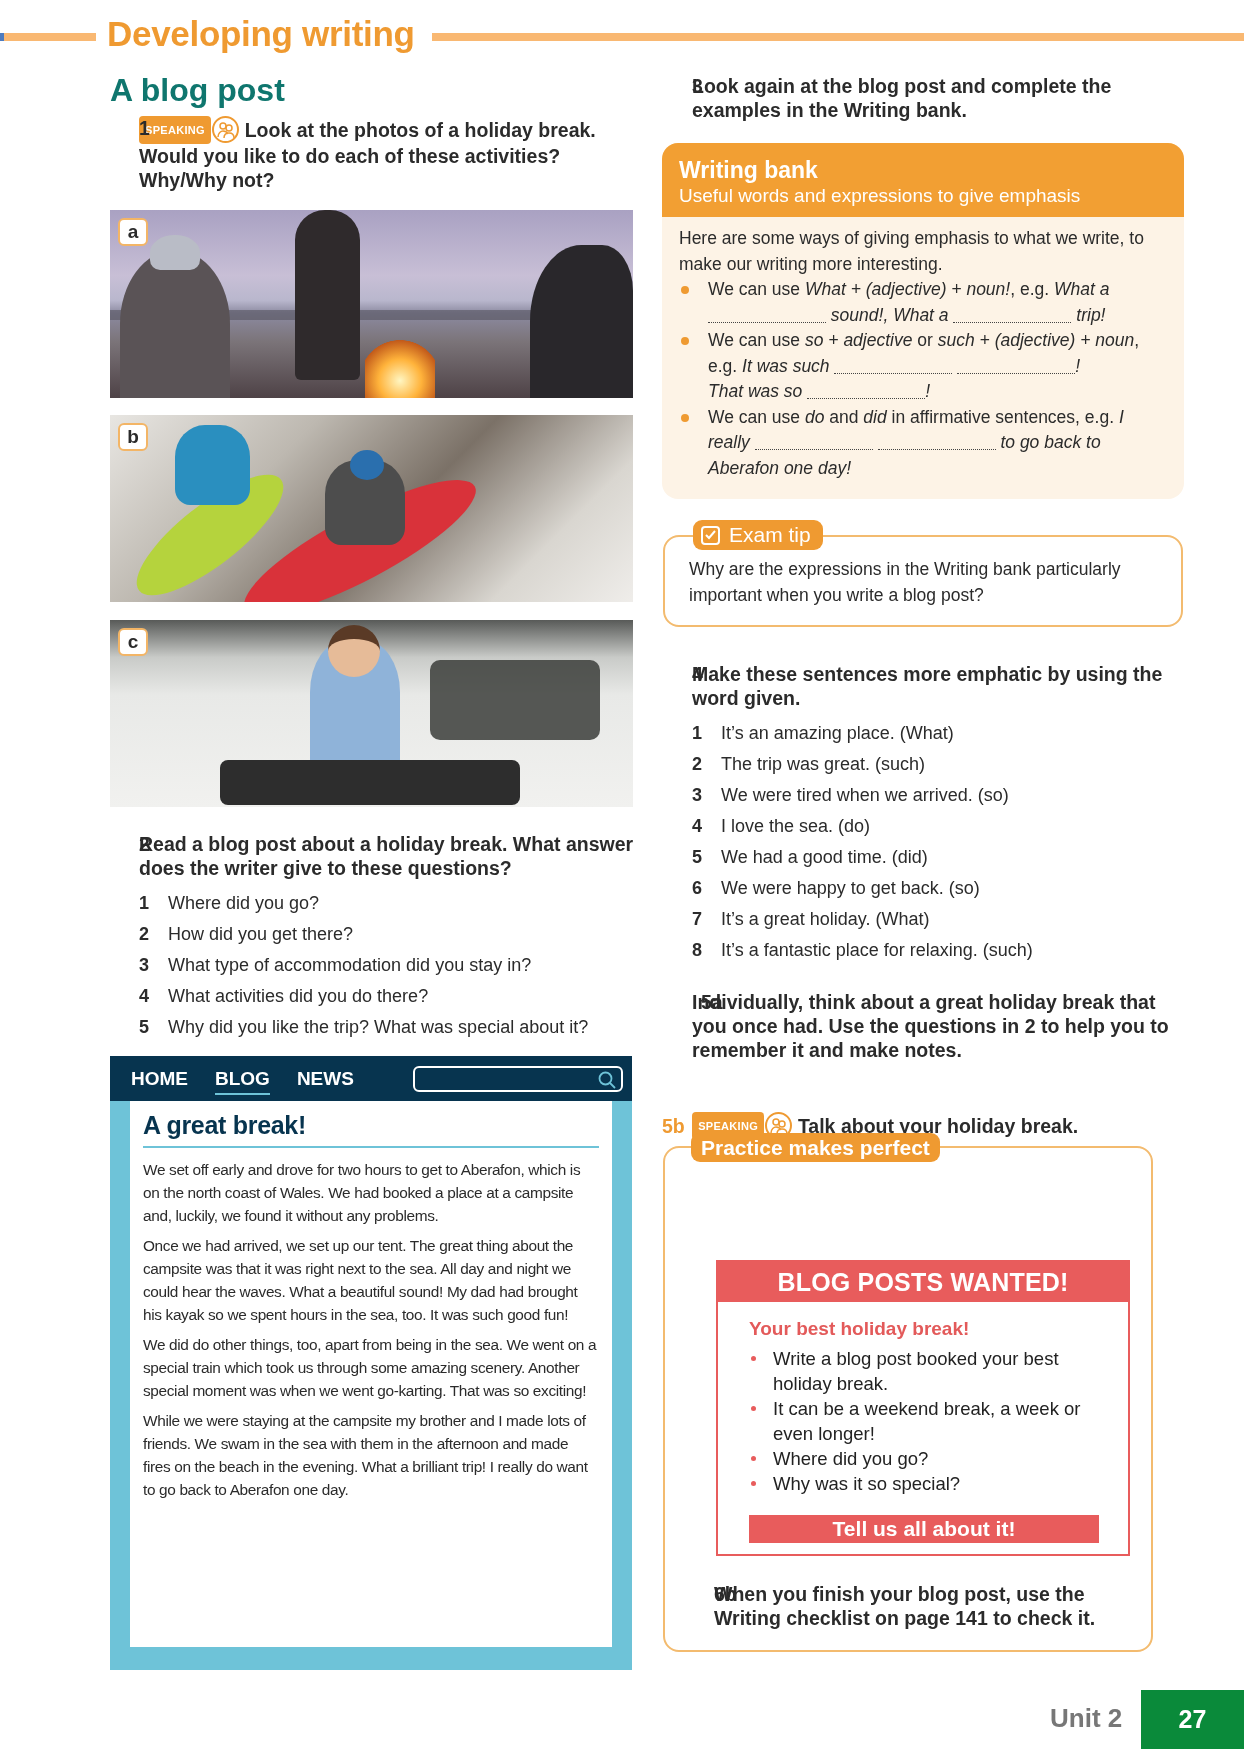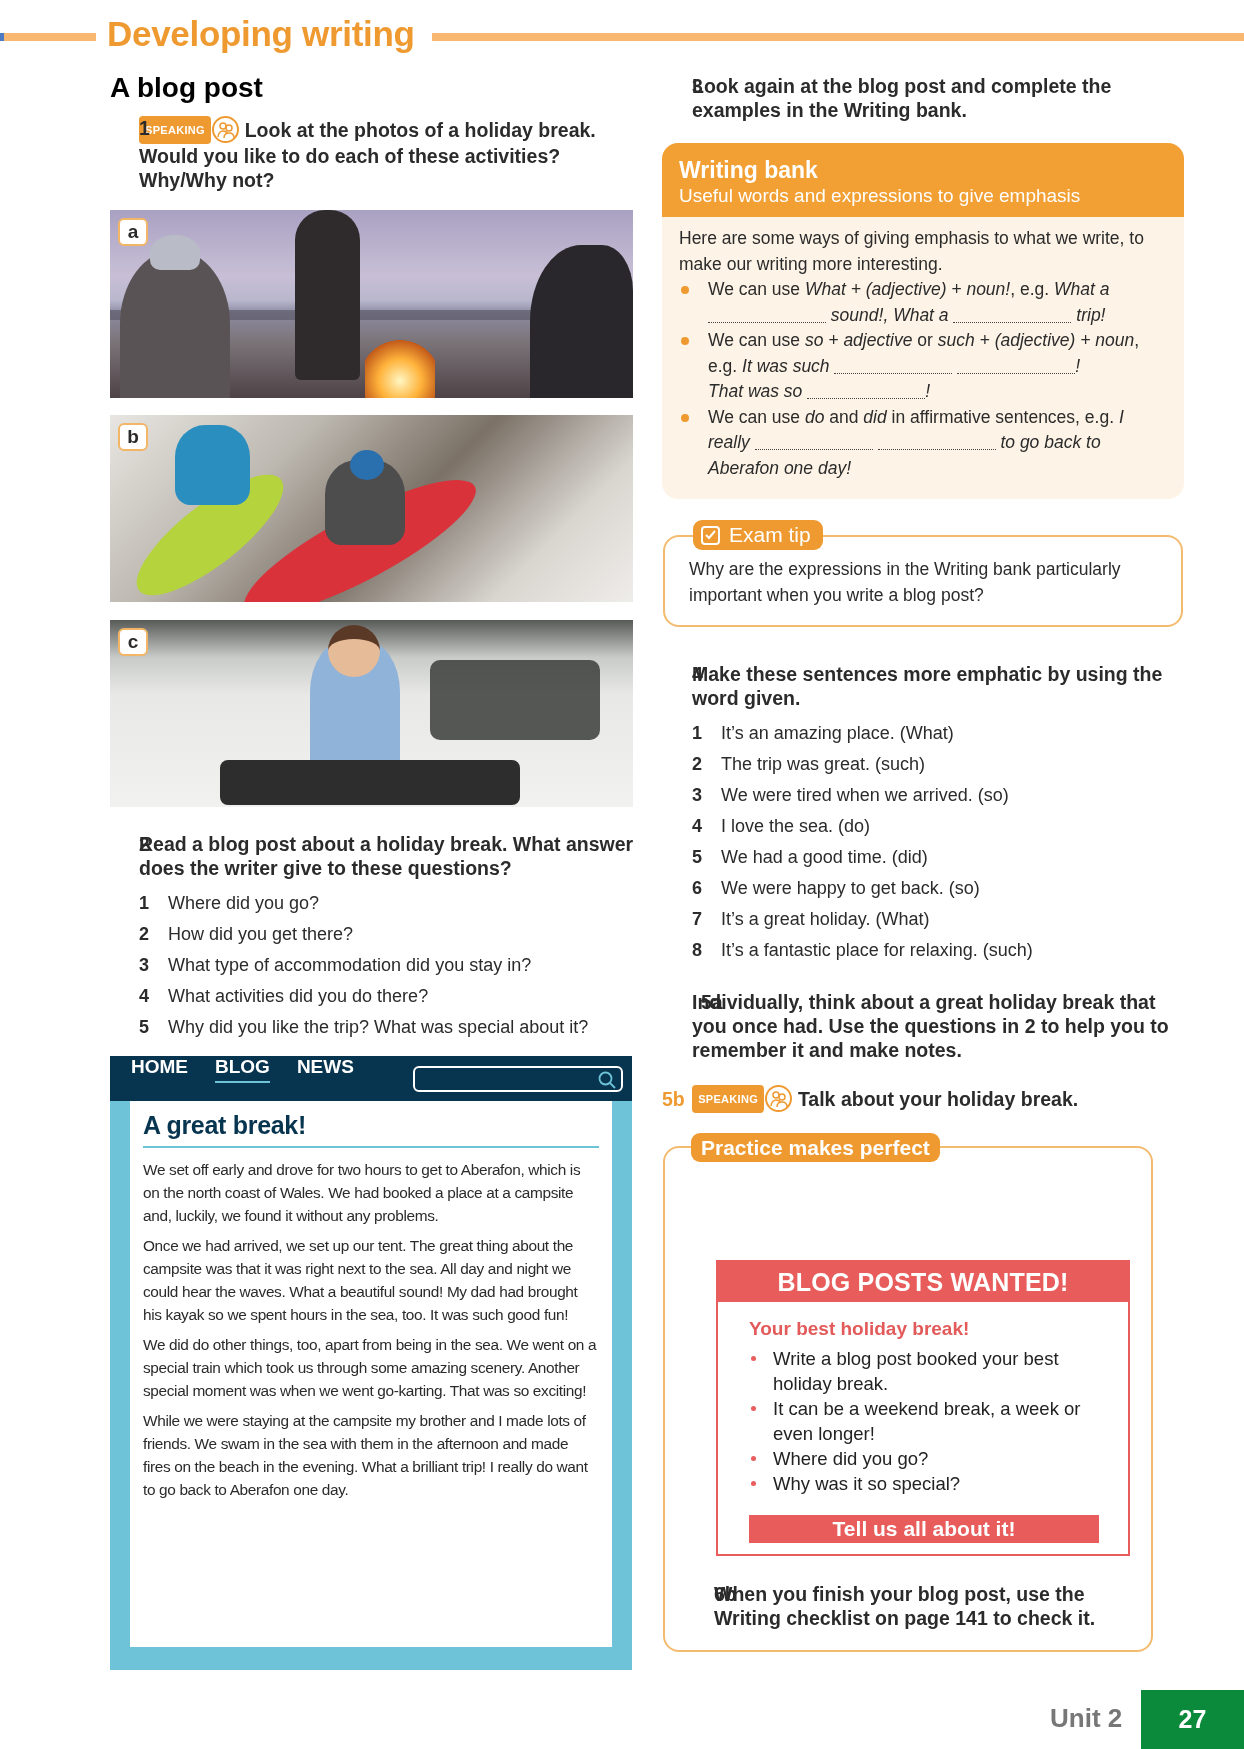--- a/index.html
+++ b/index.html
@@ -5,21 +5,21 @@
   * { box-sizing: border-box; margin: 0; padding: 0; }
   html, body { width: 1244px; height: 1749px; background: #ffffff; overflow: hidden; }
   body { position: relative; font-family: "Liberation Sans", "DejaVu Sans", sans-serif; color: #2e2e2e; }
 
   
   .hdr-line-l { position: absolute; left: 0; top: 33px; width: 96px; height: 8px; background: #f9b872; }
   .hdr-line-l::before { content: ""; position: absolute; left: 0; top: 0; width: 4px; height: 8px; background: #4d7bbf; }
   .hdr-line-r { position: absolute; left: 432px; top: 33px; width: 812px; height: 8px; background: #f9b872; }
   .hdr-title { position: absolute; left: 107px; top: 14px; font-size: 35px; font-weight: bold; color: #ef9a31; letter-spacing: -0.3px; }
 
-  .sub-title { position: absolute; left: 110px; top: 72px; font-size: 28px; font-weight: bold; color: #000000; }
+  .sub-title { position: absolute; left: 110px; top: 72px; font-size: 32px; font-weight: bold; color: #0f766e; }
 
   .ex-num { color: #ef9a31; font-weight: bold; }
   .ex-head { font-size: 19.5px; font-weight: bold; color: #2b2b2b; line-height: 24px; }
 
   .speaking-badge { display: inline-block; background: #ef9a31; color: #fff; font-size: 11px; font-weight: bold; padding: 2px 6px; border-radius: 4px; vertical-align: 3px; letter-spacing: 0.3px; }
   .speaking-icon { display: inline-block; width: 27px; height: 27px; border: 2px solid #ef9a31; border-radius: 50%; vertical-align: -6px; margin-left: -4px; background: #fff; position: relative; }
   .speaking-icon svg { position: absolute; left: 2px; top: 2px; }
 
   
   .ex1 { position: absolute; left: 110px; top: 116px; width: 520px; }
@@ -37,21 +37,21 @@
   
   .ex2 { position: absolute; left: 110px; top: 832px; width: 530px; }
   .ex2 .ex-num { position: absolute; left: 0; top: 0; }
   .ex2 .ex-head { padding-left: 29px; }
   .qlist { list-style: none; margin-top: 8px; padding-left: 29px; }
   .qlist li { font-size: 18px; line-height: 31px; color: #2b2b2b; display: flex; }
   .qlist li .n { width: 29px; font-weight: bold; flex: none; }
 
   
   .blog { position: absolute; left: 110px; top: 1056px; width: 522px; height: 614px; background: #6ec3d8; }
-  .blog-nav { height: 45px; background: #07344f; display: flex; align-items: flex-start; padding-left: 21px; }
+  .blog-nav { height: 45px; background: #07344f; display: flex; align-items: center; padding-left: 21px; }
   .blog-nav .nav-item { color: #fff; font-size: 19px; font-weight: bold; margin-right: 27px; position: relative; }
   .blog-nav .nav-item.active::after { content: ""; position: absolute; left: 0; right: 0; bottom: -5px; height: 2px; background: #6ec3d8; }
   .blog-search { position: absolute; left: 303px; top: 10px; width: 210px; height: 26px; border: 2px solid #ffffff; border-radius: 6px; }
   .blog-search svg { position: absolute; right: 4px; top: 2px; }
   .blog-body { position: absolute; left: 20px; top: 45px; width: 482px; height: 546px; background: #fff; padding: 10px 13px; }
   .blog-title { font-size: 25px; font-weight: bold; color: #07344f; padding-bottom: 6px; border-bottom: 2px solid #6ec3d8; margin-bottom: 10px; letter-spacing: -0.3px; }
   .blog-body p { font-size: 15.4px; line-height: 23px; color: #2b2b2b; margin-bottom: 7px; letter-spacing: -0.35px; font-family: "Liberation Sans Narrow", "Liberation Sans", sans-serif; }
 
   
   .ex3 { position: absolute; left: 662px; top: 74px; width: 520px; }
@@ -78,21 +78,21 @@
   .ex4 .ex-num { position: absolute; left: 0; top: 0; }
   .ex4 .ex-head { padding-left: 30px; }
   .slist { list-style: none; margin-top: 8px; padding-left: 30px; }
   .slist li { font-size: 18px; line-height: 31px; color: #2b2b2b; display: flex; }
   .slist li .n { width: 29px; font-weight: bold; flex: none; }
 
   .ex5a { position: absolute; left: 662px; top: 990px; width: 520px; }
   .ex5a .ex-num { position: absolute; left: 9px; top: 0; }
   .ex5a .ex-head { padding-left: 30px; }
   .ex5b { position: absolute; left: 662px; top: 1085px; width: 520px; }
-  .ex5b .ex-head { padding-left: 0; }
+  .ex5b .ex-head { padding-left: 0; margin-top: 27px; }
   .ex5b .ex-num { margin-right: 2px; }
 
   .pmp { position: absolute; left: 663px; top: 1146px; width: 490px; height: 506px; border: 2px solid #f3bb6f; border-radius: 16px; }
   .pmp-tab { position: absolute; left: 26px; top: -15px; background: #ef9a31; color: #fff; border-radius: 9px; padding: 0 10px; font-size: 21px; font-weight: bold; height: 29px; line-height: 29px; }
   .ex6a { position: absolute; left: 20px; top: 26px; width: 450px; }
   .ex6a .ex-num { position: absolute; left: 0; top: 0; }
   .ex6a .ex-head { padding-left: 29px; }
 
   .wanted { position: absolute; left: 51px; top: 112px; width: 414px; height: 296px; border: 2px solid #e85c5c; background: #fff; }
   .wanted-head { height: 40px; background: #e85c5c; color: #fff; font-size: 25px; font-weight: bold; text-align: center; line-height: 40px; letter-spacing: 0.2px; }

